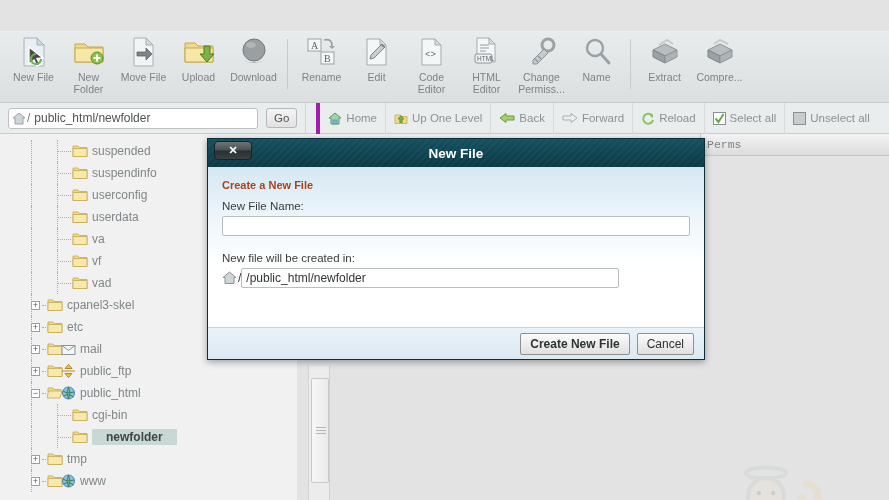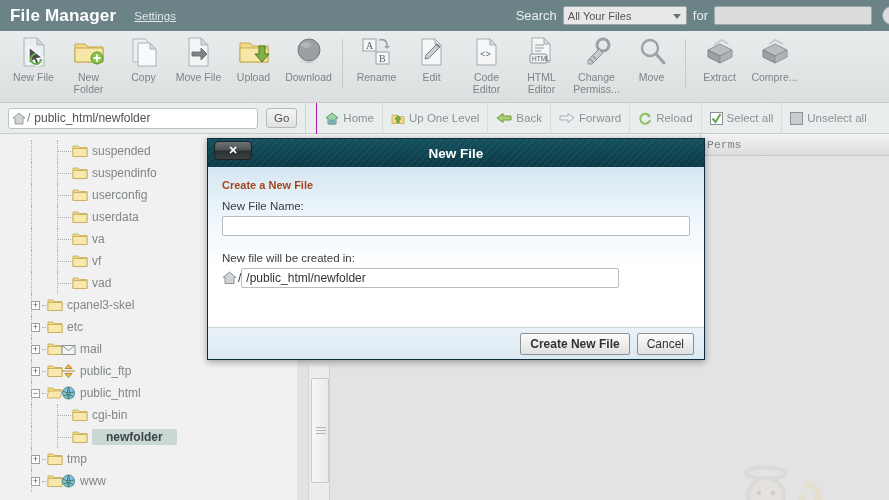--- a/index.html
+++ b/index.html
@@ -105,21 +105,21 @@
     font-family: "Liberation Sans", sans-serif;
   }
   .navsep { width: 1px; height: 31px; background: #cfd2d2; margin-left: 8px; }
   .navitems { display: flex; align-items: center; margin-left: 10px; gap: 0px; }
   .navitem {
     display: flex; align-items: center; gap: 4px;
     font-size: 11.5px; color: #8b9193; cursor: pointer;
     padding: 0 8px; height: 31px;
     border-right: 1px solid #d8dbdb;
   }
-  .navitem:first-child { border-left: 1px solid #a21caf; justify-content: space-between; }
+  .navitem:first-child { border-left: 4px solid #a21caf; justify-content: space-between; }
 
   
   .main { position: absolute; left: 0; top: 134px; width: 752px; height: 366px; background: #e3e3e3; }
   .tree-panel {
     position: absolute; left: 0; top: 0; width: 297px; height: 366px;
     background: #f1f1f1; overflow: hidden;
   }
   .tree { padding: 6px 0 0 0; font-size: 12px; }
   .trow {
     display: flex; align-items: center; height: 22px;
@@ -232,35 +232,20 @@
     font-size: 12px; color: #2e3334; cursor: pointer;
     display: flex; align-items: center; font-family: "Liberation Sans", sans-serif;
   }
   .dbtn.primary { font-weight: bold; }
 </style>
 </head>
 <body>
 
 <div id="app">
 
-  <div class="header">
-    <div class="app-title">File Manager</div>
-    <div class="settings-link">Settings</div>
-
-    <div class="search-area">
-      <span class="search-label">Search</span>
-      <div class="search-select">
-        <span>All Your Files</span>
-        <span class="caret"></span>
-      </div>
-      <span class="search-for">for</span>
-      <input class="search-input" type="text" value="" placeholder="" style="">
-      <div class="search-go"></div>
-    </div>
-  </div>
 
   <div class="toolbar">
 
     <div class="tool" style="margin-left:6px;">
       <div class="ticon">
         <svg width="30" height="32" viewBox="0 0 30 32">
           <path d="M5 2 h13 l7 7 v21 h-20 z" fill="#e9eff3" stroke="#a9b4ba" stroke-width="1"></path>
           <path d="M18 2 l7 7 h-7 z" fill="#cfd9de" stroke="#a9b4ba" stroke-width="1"></path>
           <path d="M10 11 l0 17 l5 -4 l3 6 l3 -1.5 l-3 -6 l6 -0.5 z" fill="#4a4a4a" stroke="#fff" stroke-width="1.4"></path>
           <path d="M17 18 a5 5 0 1 0 5 5" fill="none" stroke="#6ab04c" stroke-width="2.2"></path>
@@ -275,30 +260,20 @@
           <path d="M2 8 h10 l3 3 h15 v15 h-28 z" fill="#f0d98a" stroke="#c5a94f" stroke-width="1"></path>
           <path d="M2 12 h28 v14 h-28 z" fill="#f6e6a8" stroke="#c5a94f" stroke-width="1"></path>
           <circle cx="24" cy="22" r="6" fill="#8bc34a" stroke="#5d8f2c" stroke-width="1"></circle>
           <path d="M24 18.5 v7 M20.5 22 h7" stroke="#fff" stroke-width="2"></path>
         </svg>
       </div>
       <div class="tlabel" style="white-space:pre-line">New
 Folder</div>
     </div>
 
-    <div class="tool">
-      <div class="ticon">
-        <svg width="28" height="32" viewBox="0 0 28 32">
-          <path d="M3 3 h12 l6 6 v17 h-18 z" fill="#eceff0" stroke="#b0b7ba" stroke-width="1"></path>
-          <path d="M8 7 h12 l6 6 v17 h-18 z" fill="#f7f9fa" stroke="#a9b0b3" stroke-width="1"></path>
-          <path d="M20 7 l6 6 h-6 z" fill="#d6dbdd" stroke="#a9b0b3" stroke-width="1"></path>
-        </svg>
-      </div>
-      <div class="tlabel">Copy</div>
-    </div>
 
     <div class="tool">
       <div class="ticon">
         <svg width="28" height="32" viewBox="0 0 28 32">
           <path d="M4 2 h12 l7 7 v21 h-19 z" fill="#f2f5f6" stroke="#a9b0b3" stroke-width="1"></path>
           <path d="M16 2 l7 7 h-7 z" fill="#d6dbdd" stroke="#a9b0b3" stroke-width="1"></path>
           <path d="M7 16 h9 v-4 l6 6 l-6 6 v-4 h-9 z" fill="#7d8487" stroke="#5d6265" stroke-width="0.8"></path>
         </svg>
       </div>
       <div class="tlabel">Move File</div>
@@ -393,21 +368,21 @@
 Permiss...</div>
     </div>
 
     <div class="tool">
       <div class="ticon">
         <svg width="30" height="30" viewBox="0 0 30 30">
           <circle cx="13" cy="11" r="8" fill="none" stroke="#9ba2a5" stroke-width="2.4"></circle>
           <path d="M19 17 l8 9" stroke="#9ba2a5" stroke-width="3" stroke-linecap="round"></path>
         </svg>
       </div>
-      <div class="tlabel">Move</div>
+      <div class="tlabel">Name</div>
     </div>
 
     <div class="tool-sep"></div>
 
     <div class="tool">
       <div class="ticon">
         <svg width="30" height="28" viewBox="0 0 30 28">
           <path d="M3 12 l12 -6 l12 6 l-12 6 z" fill="#b8bec0" stroke="#8d9396"></path>
           <path d="M3 12 v7 l12 6 v-7 z" fill="#9ba2a5" stroke="#7d8386"></path>
           <path d="M27 12 v7 l-12 6 v-7 z" fill="#adb3b6" stroke="#8d9396"></path>

